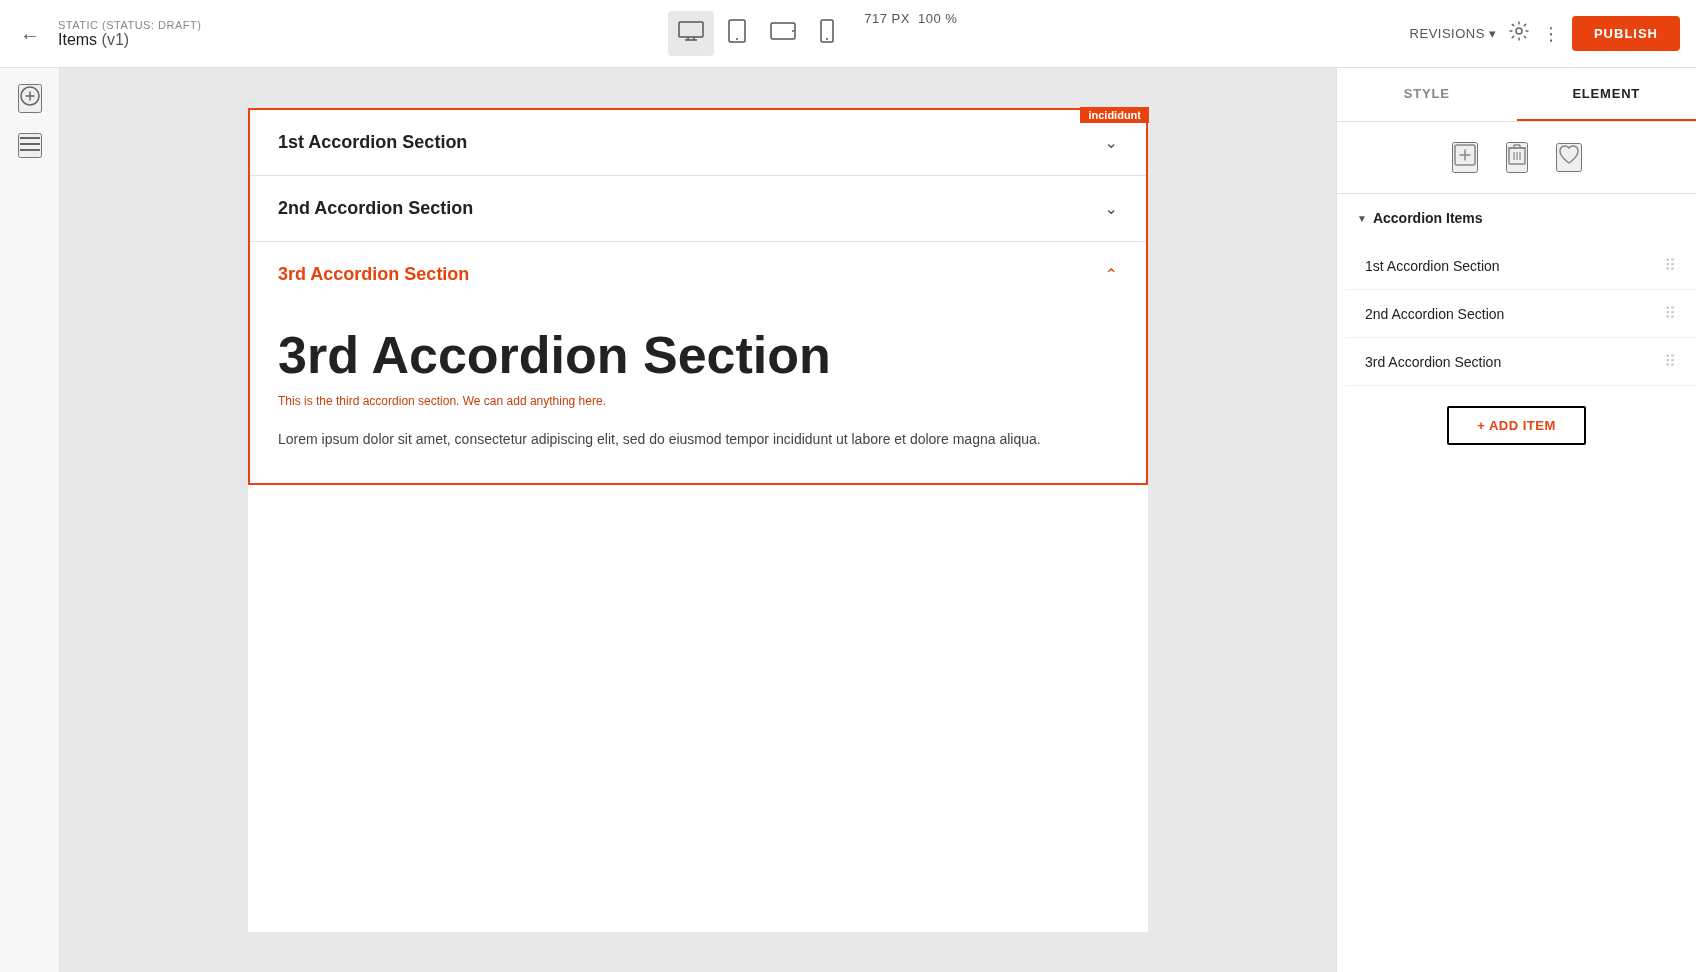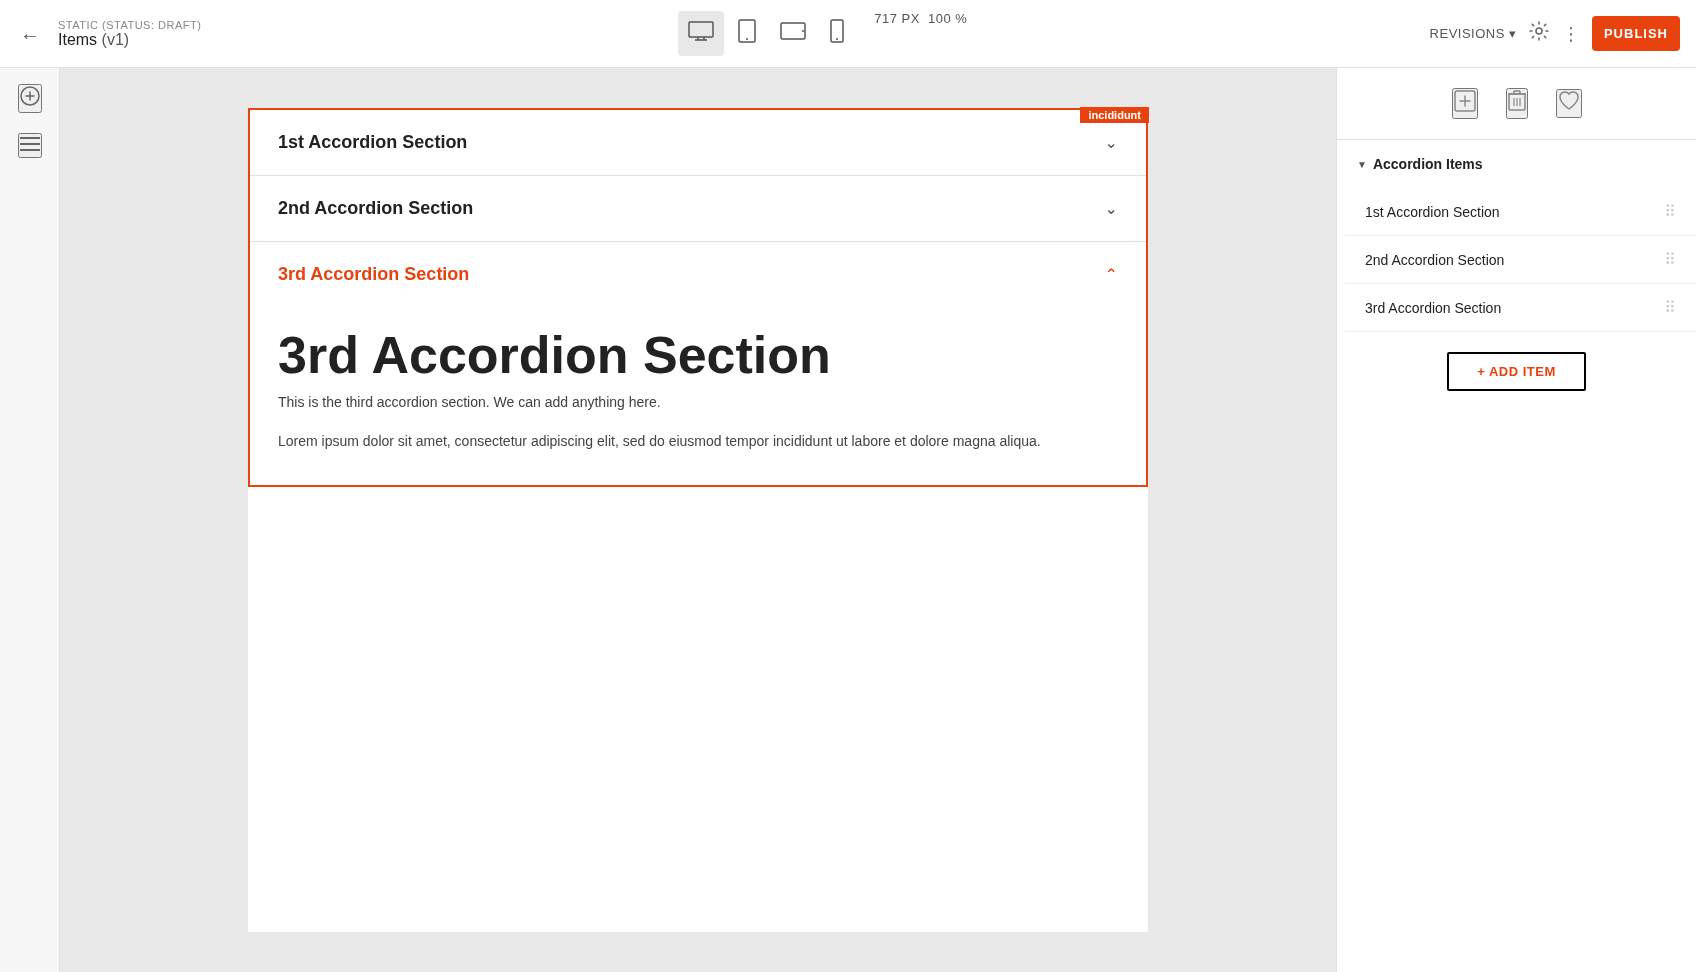--- a/index.html
+++ b/index.html
@@ -15,21 +15,21 @@
     .page-info { display: flex; flex-direction: column; }
     .page-status { font-size: 11px; color: #888; text-transform: uppercase; letter-spacing: 0.5px; }
     .page-name { font-size: 16px; font-weight: 500; color: #222; }
     .topbar-center { display: flex; gap: 4px; flex: 1; justify-content: center; }
     .device-btn { background: none; border: none; cursor: pointer; padding: 8px 10px; border-radius: 4px; color: #555; font-size: 18px; }
     .device-btn.active { background: #e8e8e8; }
     .px-info { font-size: 13px; color: #555; margin-left: 16px; letter-spacing: 0.5px; }
     .topbar-right { display: flex; align-items: center; gap: 12px; min-width: 200px; justify-content: flex-end; }
     .revisions-btn { background: none; border: none; cursor: pointer; font-size: 13px; color: #555; letter-spacing: 0.5px; display: flex; align-items: center; gap: 4px; }
     .settings-btn, .more-btn { background: none; border: none; cursor: pointer; color: #666; font-size: 18px; }
-    .publish-btn { background: #e8420f; color: #fff; border: none; border-radius: 4px; padding: 10px 12px; font-size: 13px; font-weight: 700; letter-spacing: 1px; cursor: pointer; text-transform: uppercase; }
+    .publish-btn { background: #e8420f; color: #fff; border: none; border-radius: 4px; padding: 10px 22px; font-size: 13px; font-weight: 700; letter-spacing: 1px; cursor: pointer; text-transform: uppercase; }
 
     
     .main { display: flex; flex: 1; overflow: hidden; }
 
     
     .left-sidebar { width: 60px; background: #f7f7f7; border-right: 1px solid #e0e0e0; display: flex; flex-direction: column; align-items: center; padding-top: 16px; gap: 20px; flex-shrink: 0; }
     .sidebar-icon { color: #666; font-size: 18px; cursor: pointer; }
 
     
     .canvas-area { flex: 1; background: #e8e8e8; overflow: auto; padding: 40px 20px; display: flex; justify-content: center; }
@@ -42,21 +42,21 @@
     .accordion-widget { border: 2px solid #e8420f; background: #fff; }
     .accordion-item { border-bottom: 1px solid #e0e0e0; }
     .accordion-item:last-child { border-bottom: none; }
     .accordion-header { display: flex; align-items: center; justify-content: space-between; padding: 22px 28px; cursor: pointer; }
     .accordion-header-title { font-size: 18px; font-weight: 700; color: #222; }
     .accordion-header-title.active { color: #e8420f; }
     .accordion-chevron { font-size: 16px; color: #555; }
     .accordion-chevron.active { color: #e8420f; }
     .accordion-content { padding: 20px 28px 32px 28px; }
     .accordion-content-heading { font-size: 52px; font-weight: 800; color: #222; line-height: 1.1; margin-bottom: 10px; }
-    .accordion-content-sub { font-size: 14px; color: #404040; margin-bottom: 20px; }
+    .accordion-content-sub { font-size: 12px; color: #c2410c; margin-bottom: 20px; }
     .accordion-content-body { font-size: 14px; color: #444; line-height: 1.6; }
 
     
     .right-panel { width: 360px; background: #fff; border-left: 1px solid #e0e0e0; display: flex; flex-direction: column; flex-shrink: 0; }
     .right-panel-tabs { display: flex; border-bottom: 1px solid #e0e0e0; }
     .panel-tab { flex: 1; text-align: center; padding: 18px 0; font-size: 13px; font-weight: 600; letter-spacing: 0.8px; color: #888; cursor: pointer; text-transform: uppercase; }
     .panel-tab.active { color: #222; border-bottom: 2px solid #e8420f; }
     .panel-actions { display: flex; align-items: center; justify-content: center; gap: 28px; padding: 20px 0; border-bottom: 1px solid #e0e0e0; }
     .action-icon { font-size: 20px; color: #888; cursor: pointer; }
     .action-icon.heart { color: #888; }
@@ -182,20 +182,24 @@
             <div class="accordion-content-sub">This is the third accordion section. We can add anything here.</div>
             <div class="accordion-content-body">Lorem ipsum dolor sit amet, consectetur adipiscing elit, sed do eiusmod tempor incididunt ut labore et dolore magna aliqua.</div>
           </div>
         </div>
 
       </div>
     </div>
   </div>
 
   <div class="right-panel">
+    <div class="right-panel-tabs">
+      <div class="panel-tab">STYLE</div>
+      <div class="panel-tab active">ELEMENT</div>
+    </div>
 
     <div class="panel-actions">
       <button class="action-icon">
         <svg width="22" height="22" viewBox="0 0 22 22" fill="none">
           <rect x="1" y="1" width="20" height="20" rx="2" stroke="#888" stroke-width="1.5" fill="none"></rect>
           <line x1="11" y1="6" x2="11" y2="16" stroke="#888" stroke-width="1.5" stroke-linecap="round"></line>
           <line x1="6" y1="11" x2="16" y2="11" stroke="#888" stroke-width="1.5" stroke-linecap="round"></line>
         </svg>
       </button>
       <button class="action-icon">

